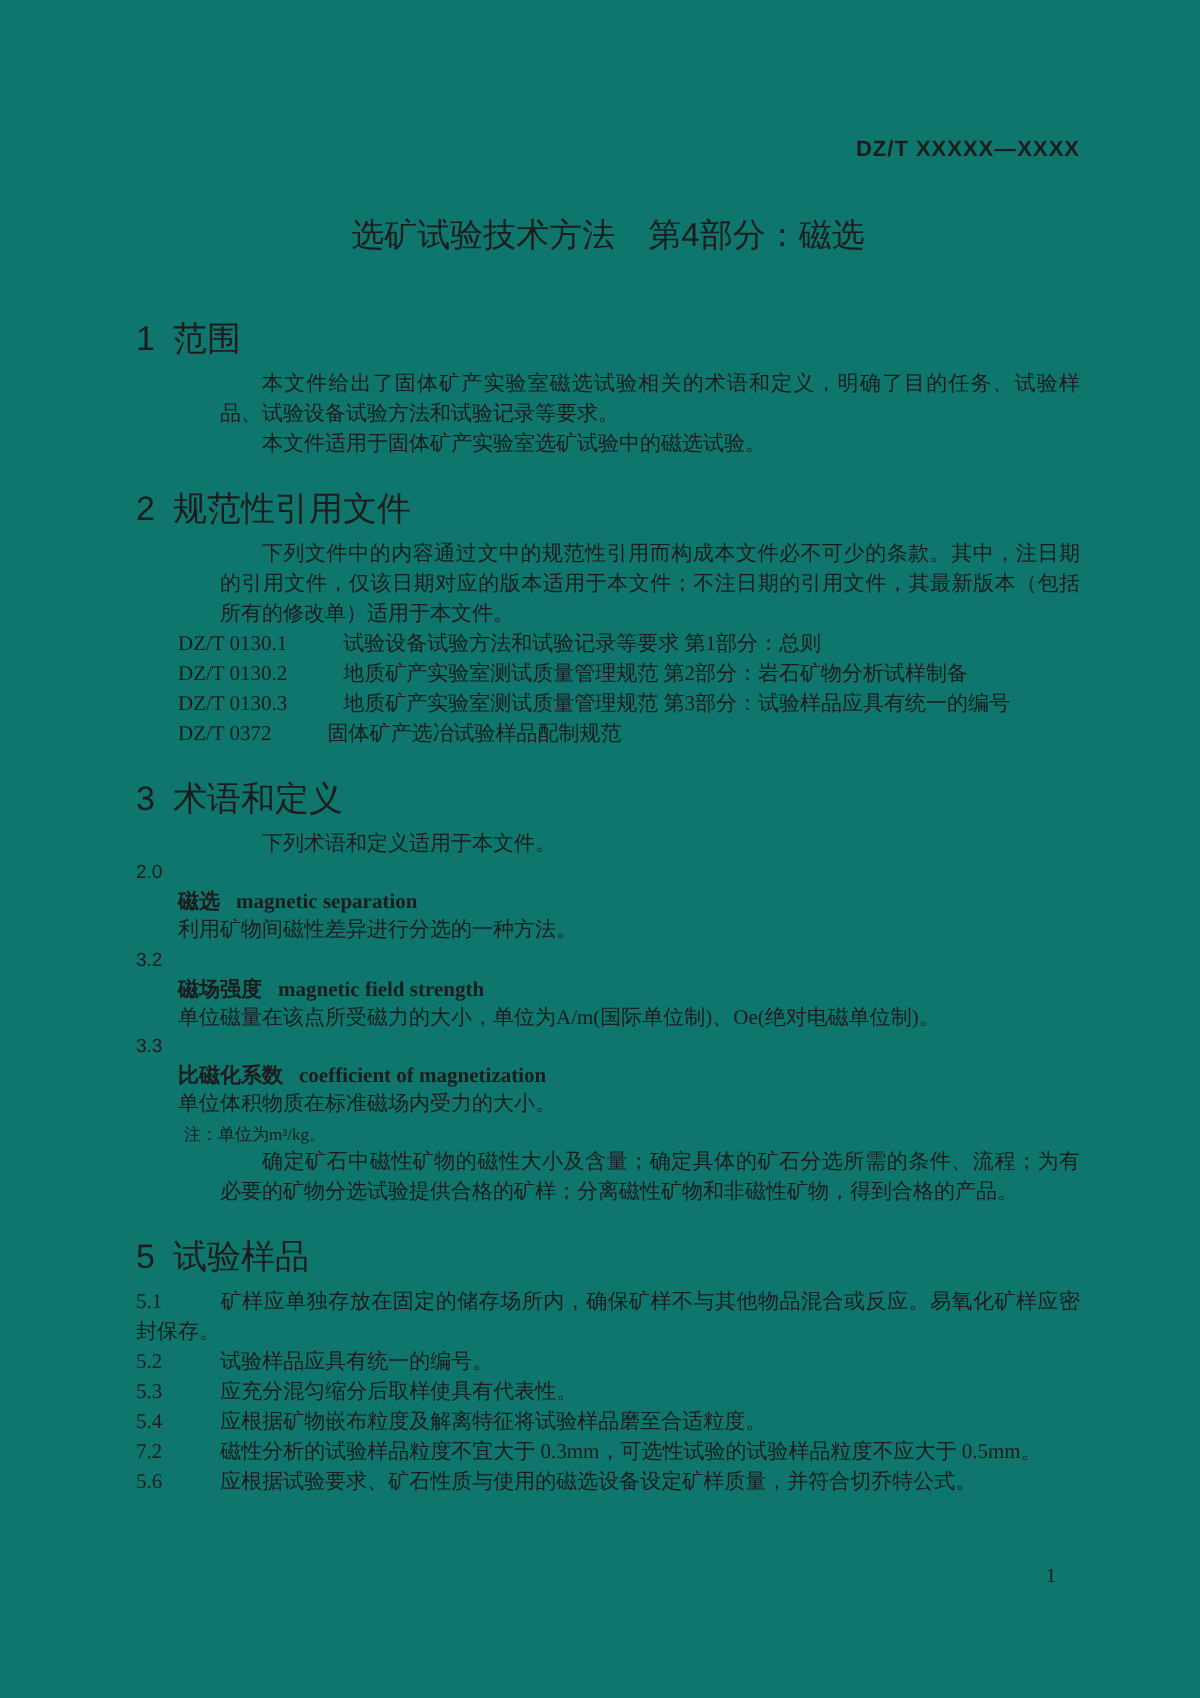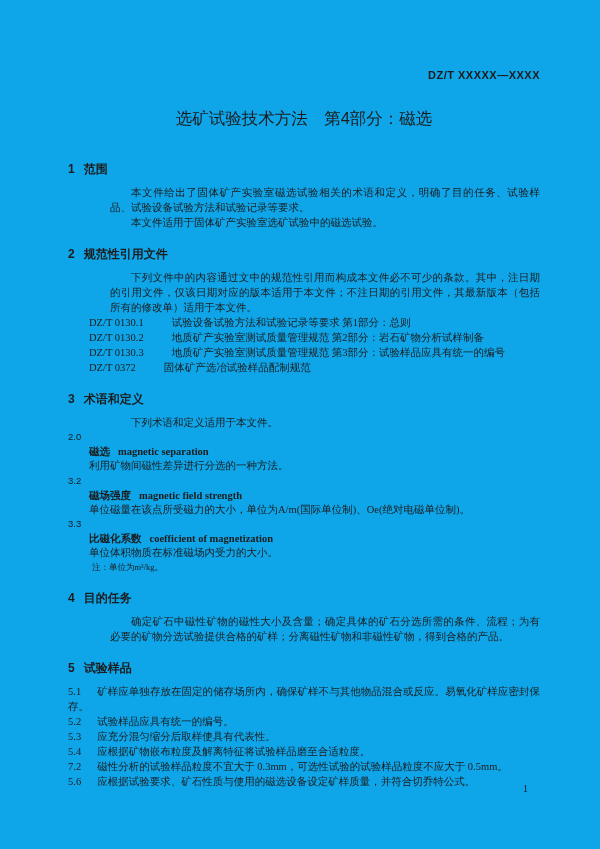--- a/index.html
+++ b/index.html
@@ -5,21 +5,21 @@
   html, body {
     margin: 0;
     padding: 0;
     background: #ffffff;
   }
   .page {
     position: relative;
     width: 600px;
     height: 849px;
     box-sizing: border-box;
-    background: #0ea5e9;
+    background: #0f766e;
     padding: 70px 60px 0 68px;
     font-family: "Liberation Serif", serif;
     color: #1c1c1c;
     overflow: hidden;
   }
   .doc-ref {
     text-align: right;
     font-family: "Liberation Sans", sans-serif;
     font-weight: bold;
     font-size: 11px;
@@ -30,22 +30,22 @@
     margin: 26px 0 0 0;
     text-align: center;
     font-family: "Liberation Sans", sans-serif;
     font-weight: normal;
     font-size: 16.5px;
     line-height: 22px;
   }
   h2.sec {
     margin: 18px 0 9px 0;
     font-family: "Liberation Sans", sans-serif;
-    font-weight: bold;
-    font-size: 12px;
+    font-weight: normal;
+    font-size: 17px;
     line-height: 13px;
   }
   h2.sec.first {
     margin-top: 34px;
   }
   h2.sec .sec-num {
     margin-right: 9px;
   }
   p.body {
     margin: 0;
@@ -99,21 +99,21 @@
     font-size: 8.5px;
     line-height: 13px;
   }
   .clause {
     margin: 0;
     font-size: 10.5px;
     line-height: 15px;
     text-align: justify;
   }
   .clause .item-num {
-    margin-right: 16px;
+    margin-right: 29px;
   }
   .page-number {
     position: absolute;
     top: 783px;
     right: 72px;
     font-size: 10px;
     line-height: 12px;
   }
 </style>
 </head>
@@ -180,23 +180,20 @@
       <div class="term-num">3.3</div>
       <div class="term-line">
         <span class="term-zh">比磁化系数</span><span class="term-en">coefficient of magnetization</span>
       </div>
       <div class="term-def">单位体积物质在标准磁场内受力的大小。</div>
       <div class="term-note">注：单位为m³/kg。</div>
     </div>
   </section>
 
   <section>
-    <h2 class="sec">
-      <span class="sec-num">4</span><span>目的任务</span>
-    </h2>
     <p class="body ind">确定矿石中磁性矿物的磁性大小及含量；确定具体的矿石分选所需的条件、流程；为有必要的矿物分选试验提供合格的矿样；分离磁性矿物和非磁性矿物，得到合格的产品。</p>
   </section>
 
   <section>
     <h2 class="sec">
       <span class="sec-num">5</span><span>试验样品</span>
     </h2>
     <p class="clause">
       <span class="item-num">5.1</span><span>矿样应单独存放在固定的储存场所内，确保矿样不与其他物品混合或反应。易氧化矿样应密封保存。</span>
     </p>

